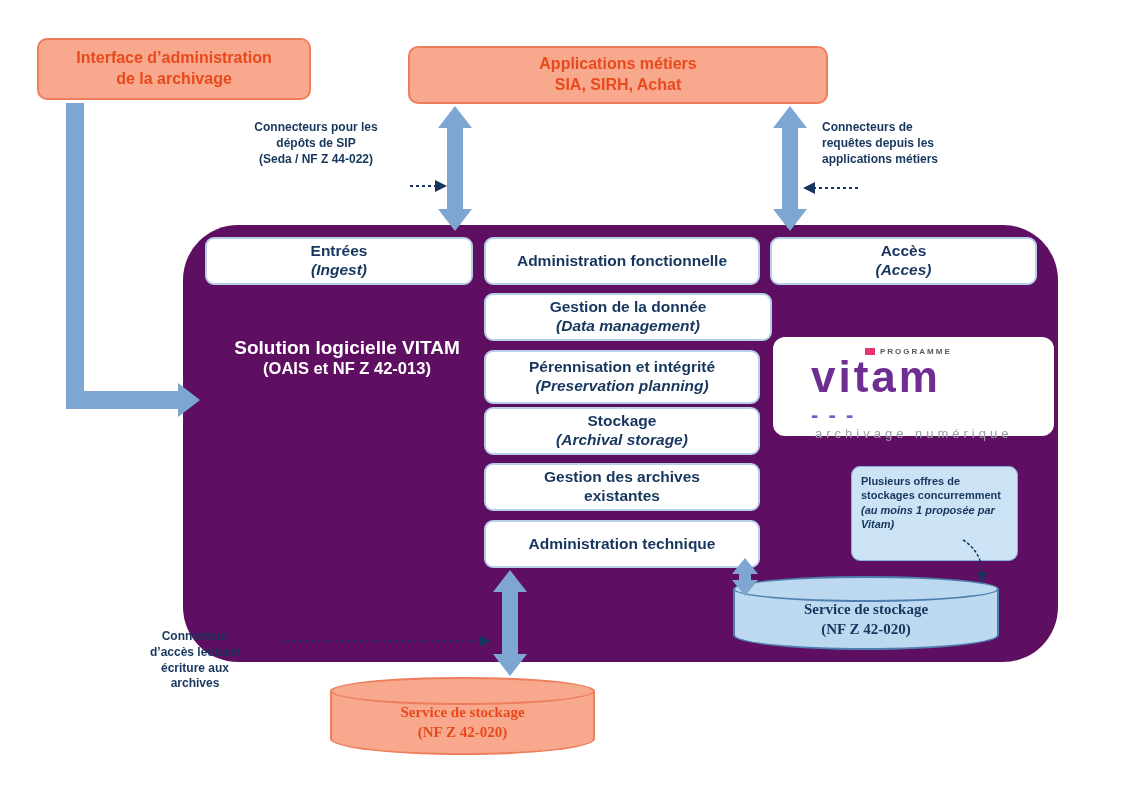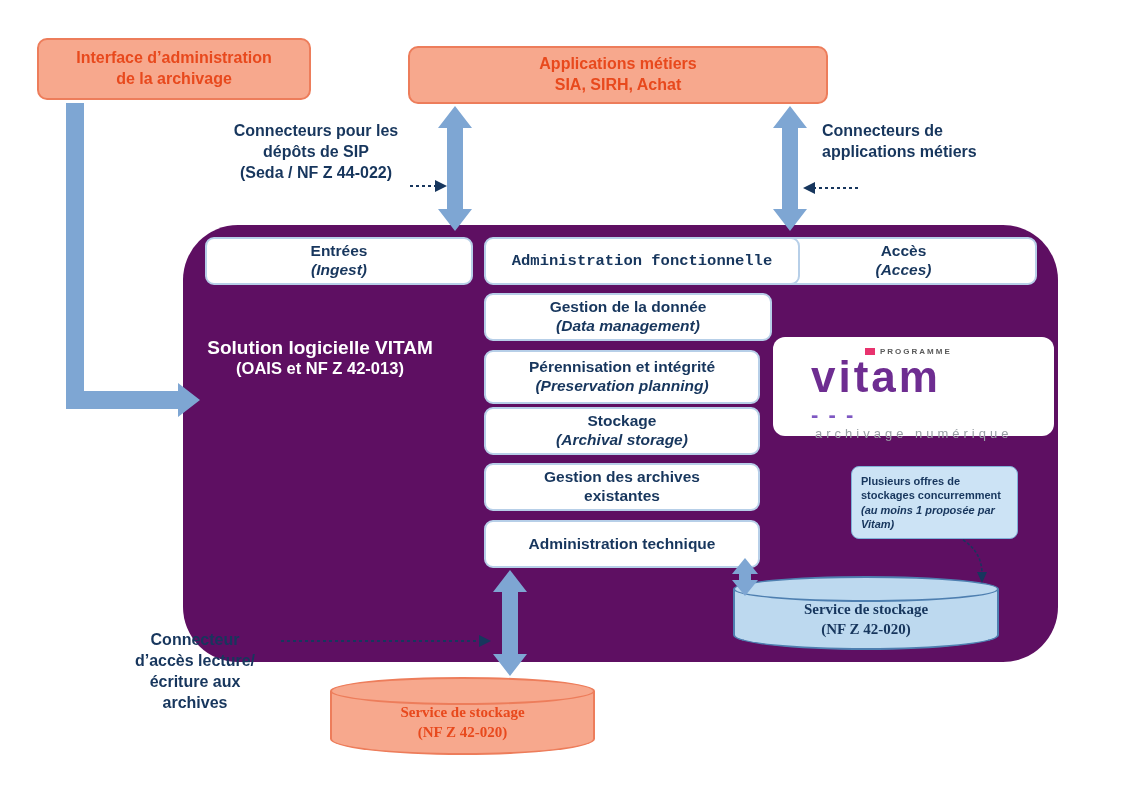--- a/index.html
+++ b/index.html
@@ -27,21 +27,21 @@
   .module {
     background: #ffffff; border: 2px solid #B7CFE8; border-radius: 9px;
     color: #17365D; font-weight: bold; font-size: 15.5px; line-height: 1.2;
     display: flex; flex-direction: column; justify-content: center; align-items: center;
     text-align: center; z-index: 2;
   }
   .module .sub { font-style: italic; }
   .module .sub.plain { font-style: normal; }
 
   
-  .navy-label { color: #17365D; font-weight: bold; font-size: 16px; line-height: 1.32; z-index: 3; }
+  .navy-label { color: #17365D; font-weight: bold; font-size: 12px; line-height: 1.32; z-index: 3; }
 
   
   .note-box {
     background: #CCE3F5; border: 1.5px solid #7FB0D8; border-radius: 8px;
     color: #17365D; font-size: 11px; line-height: 1.3; padding: 7px 9px;
     z-index: 2;
   }
   .note-box .nb { font-weight: bold; display: block; }
   .note-box .ni { font-weight: bold; font-style: italic; display: block; }
 
@@ -96,46 +96,47 @@
   </div>
 
   <div class="abs navy-label" style="left:205px; top:120px; width:222px; text-align:center;">
     <div>Connecteurs pour les</div>
     <div>dépôts de SIP</div>
     <div>(Seda / NF Z 44-022)</div>
   </div>
 
   <div class="abs navy-label" style="left:822px; top:120px; width:200px; text-align:left;">
     <div>Connecteurs de</div>
+    <div>requêtes depuis les</div>
     <div>applications métiers</div>
   </div>
 
   <div class="abs navy-label" style="left:112px; top:629px; width:166px; text-align:center;">
     <div>Connecteur</div>
     <div>d’accès lecture/</div>
     <div>écriture aux</div>
     <div>archives</div>
   </div>
 
-  <div class="abs platform-title" style="left:175px; top:337px; width:290px;">
+  <div class="abs platform-title" style="left:202px; top:337px; width:290px;">
     <span class="t1">Solution logicielle VITAM</span>
     <span class="t2">(OAIS et NF Z 42-013)</span>
   </div>
 
   <div class="abs module" style="left:205px; top:237px; width:268px; height:48px;">
     <span>Entrées</span>
     <span class="sub">(Ingest)</span>
   </div>
 
   <div class="abs module" style="left:770px; top:237px; width:267px; height:48px;">
     <span>Accès</span>
     <span class="sub">(Acces)</span>
   </div>
 
-  <div class="abs module" style="left:484px; top:237px; width:316px; height:48px;font-family:Liberation Mono, monospace;">
+  <div class="abs module" style="left:484px; top:237px; width:276px; height:48px;">
     <span>Administration fonctionnelle</span>
   </div>
   <div class="abs module" style="left:484px; top:293px; width:288px; height:48px;">
     <span>Gestion de la donnée</span>
     <span class="sub">(Data management)</span>
   </div>
   <div class="abs module" style="left:484px; top:350px; width:276px; height:54px;">
     <span>Pérennisation et intégrité</span>
     <span class="sub">(Preservation planning)</span>
   </div>
@@ -156,21 +157,21 @@
       <span class="logo-flag"></span>
       <span class="logo-programme">PROGRAMME</span>
     </div>
     <div class="logo-name-row">
       <span class="logo-name">vitam</span>
       <span class="logo-dashes">‑&nbsp;‑&nbsp;‑</span>
     </div>
     <div class="logo-tagline">archivage numérique</div>
   </div>
 
-  <div class="abs note-box" style="left:851px; top:466px; width:167px; height:73px;">
+  <div class="abs note-box" style="left:851px; top:466px; width:167px; height:95px;border-radius:9px;">
     <span class="nb">Plusieurs offres de stockages concurremment</span>
     <span class="ni">(au moins 1 proposée par Vitam)</span>
   </div>
 
   <div class="cylinder cyl-blue" style="left:733px; top:576px; width:266px; height:74px;">
     <div class="cyl-top"></div>
     <div class="cyl-body"></div>
     <div class="cyl-label">
       <div>Service de stockage</div>
       <div>(NF Z 42-020)</div>

